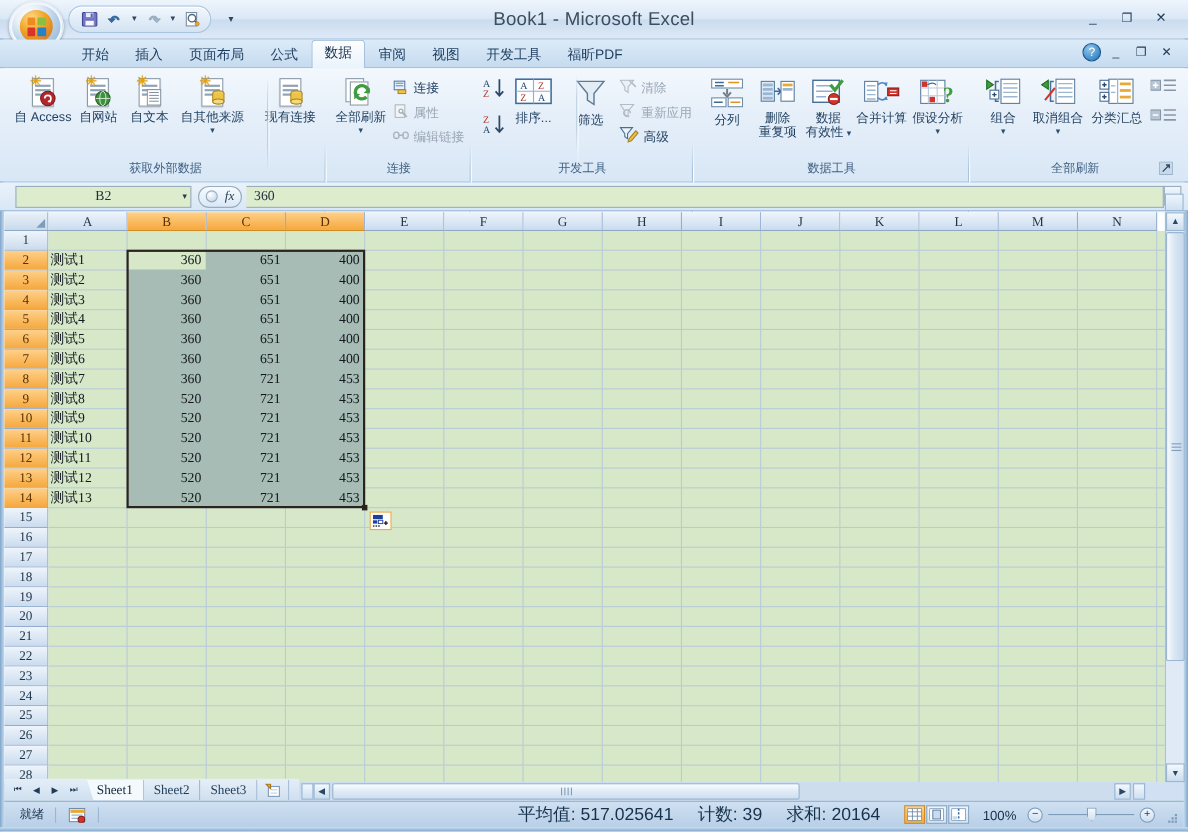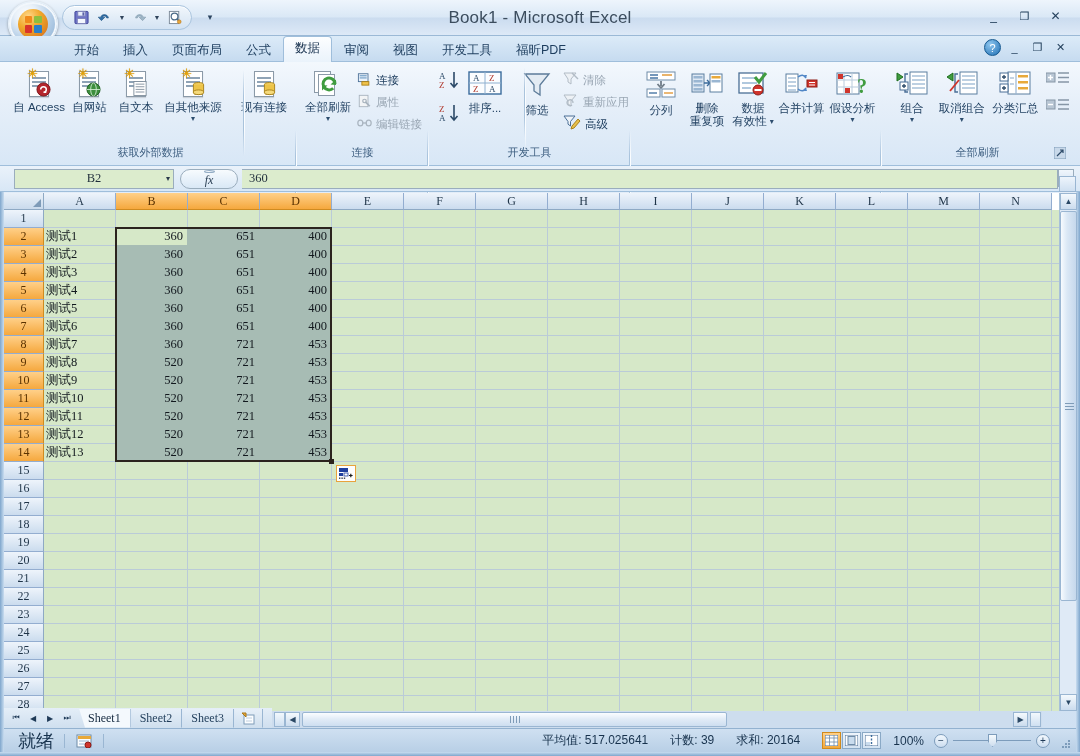--- a/index.html
+++ b/index.html
@@ -123,24 +123,24 @@
         text-shadow:0 0 1px #b97d00;}
 
   
   .fbar{position:absolute;left:0;top:166px;width:1080px;height:26px;
         background:linear-gradient(180deg,#eaf2fa,#d8e7f6);
         border-bottom:1px solid #9fbedb;display:flex;align-items:center;}
   .namebox{margin-left:14px;width:160px;height:20px;background:#dceccd;
     border:1px solid #9aadbd;display:flex;align-items:center;justify-content:center;
     font-size:12.5px;color:#1f2d3a;font-family:"Liberation Serif",serif;position:relative;}
   .nb-arrow{position:absolute;right:3px;top:4px;font-size:8px;color:#2b3b4c;}
-  .fx-grp{margin-left:6px;width:58px;height:20px;
+  .fx-grp{margin-left:6px;width:40px;height:20px;
     background:linear-gradient(180deg,#f7fbfe,#d9e8f6);
     border:1px solid #9aadbd;border-radius:10px;display:flex;align-items:center;
-    justify-content:space-between;padding:0 6px;flex-direction:column;}
+    justify-content:space-between;padding:0 6px;}
   .fx-dot{width:11px;height:11px;border-radius:50%;
     background:radial-gradient(circle at 35% 30%,#fff,#b9cfe4);border:1px solid #93acc4;}
   .fx-lbl{font-size:12px;font-style:italic;color:#2d4257;font-family:"Liberation Serif",serif;}
   .fedit{flex:1;height:20px;margin-left:4px;margin-right:22px;background:#dceccd;
     border:1px solid #9aadbd;border-left:none;display:flex;align-items:center;
     padding-left:7px;font-size:12.5px;color:#1f2d3a;font-family:"Liberation Serif",serif;}
   .fbar-exp{position:absolute;right:6px;top:3px;width:16px;height:18px;
     background:linear-gradient(180deg,#f0f6fc,#cfe0f1);border:1px solid #9aadbd;
     display:flex;align-items:center;justify-content:center;font-size:9px;color:#22384f;}
 
@@ -218,25 +218,25 @@
     background:linear-gradient(180deg,#e6eff8,#cfdfee);
     border-right:1px solid #9ab6d2;position:relative;
     clip-path:polygon(0 0,100% 0,100% 100%,6px 100%);}
   .stab.active{background:#f4f9fd;color:#12273d;font-weight:normal;}
   .stab.ins{padding:0 7px;}
 
   
   .status{position:absolute;left:4px;bottom:4px;width:1072px;height:24px;
     background:linear-gradient(180deg,#cfe0f1 0%,#b8cfe6 100%);
     border-top:1px solid #93b2d0;display:flex;align-items:center;}
-  .st-text{font-size:18px;color:#17324d;margin-left:14px;}
+  .st-text{font-size:11px;color:#17324d;margin-left:14px;}
   .st-sep{width:1px;height:14px;background:#9ab6d2;margin:0 10px;}
   .st-icon{width:18px;height:16px;display:flex;align-items:center;justify-content:center;}
   .st-right{margin-left:auto;display:flex;align-items:center;gap:0;padding-right:6px;}
-  .stat-val{font-size:12px;color:#17324d;margin-right:22px;white-space:nowrap;}
+  .stat-val{font-size:16px;color:#17324d;margin-right:22px;white-space:nowrap;}
   .viewbtns{display:flex;gap:1px;margin-right:12px;}
   .vb{width:19px;height:17px;border:1px solid #8aa9c6;
     display:flex;align-items:center;justify-content:center;
     background:linear-gradient(180deg,#eef5fc,#d3e2f1);}
   .vb.active{background:linear-gradient(180deg,#ffd089,#f3a83b);border-color:#cf8a1e;}
   .zoomlbl{font-size:12px;color:#17324d;margin-right:10px;}
   .zslider{display:flex;align-items:center;gap:0;}
   .zbtn{width:14px;height:14px;border-radius:50%;border:1px solid #7d9cbb;
     background:linear-gradient(180deg,#f2f8fd,#cddef0);
     display:flex;align-items:center;justify-content:center;font-size:10px;color:#1f3a57;line-height:1;}
@@ -638,20 +638,21 @@
                 <rect x="2" y="3" width="5" height="5" fill="#d0342c"></rect>
                 <rect x="9" y="17" width="5" height="5" fill="#d0342c"></rect>
                 <path d="M7 6 q5 -3 8 0" stroke="#3a6b9c" stroke-width="1.2" fill="none"></path>
                 <text x="21" y="22" font-size="20" font-family="Liberation Serif, serif" fill="#3f9c3f" font-weight="bold">?</text>
               </svg>
           </div>
           <div class="lbl">假设分析</div>
           <div class="caret">▾</div>
         </div>
       </div>
+      <div class="gname">数据工具</div>
     </div>
     <div class="gsep" style="left:880px;top:68px;"></div>
 
     <div class="rgroup" style="left:885px;width:185px;">
       <div class="body" style="padding-left:4px;padding-top:4px;">
         <div class="bigbtn" style="width:44px">
           <div>
             <svg width="32" height="26" viewBox="0 0 32 26">
                 <rect x="14" y="1" width="17" height="22" fill="#fff" stroke="#5b7e9f"></rect>
                 <g stroke="#9ab6d2" stroke-width="1.3">

